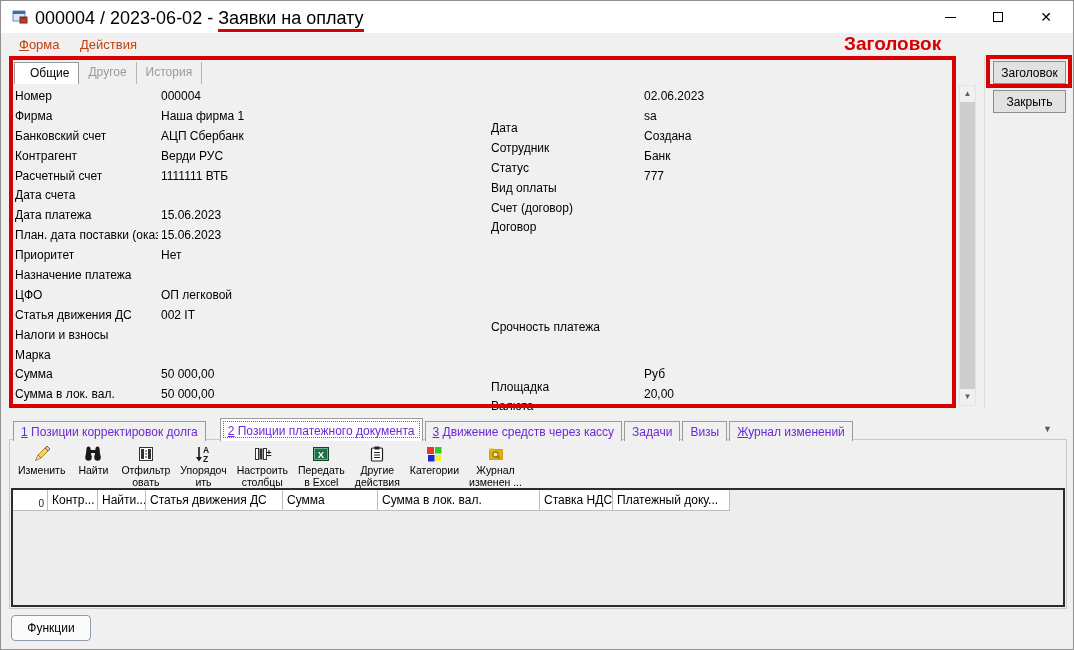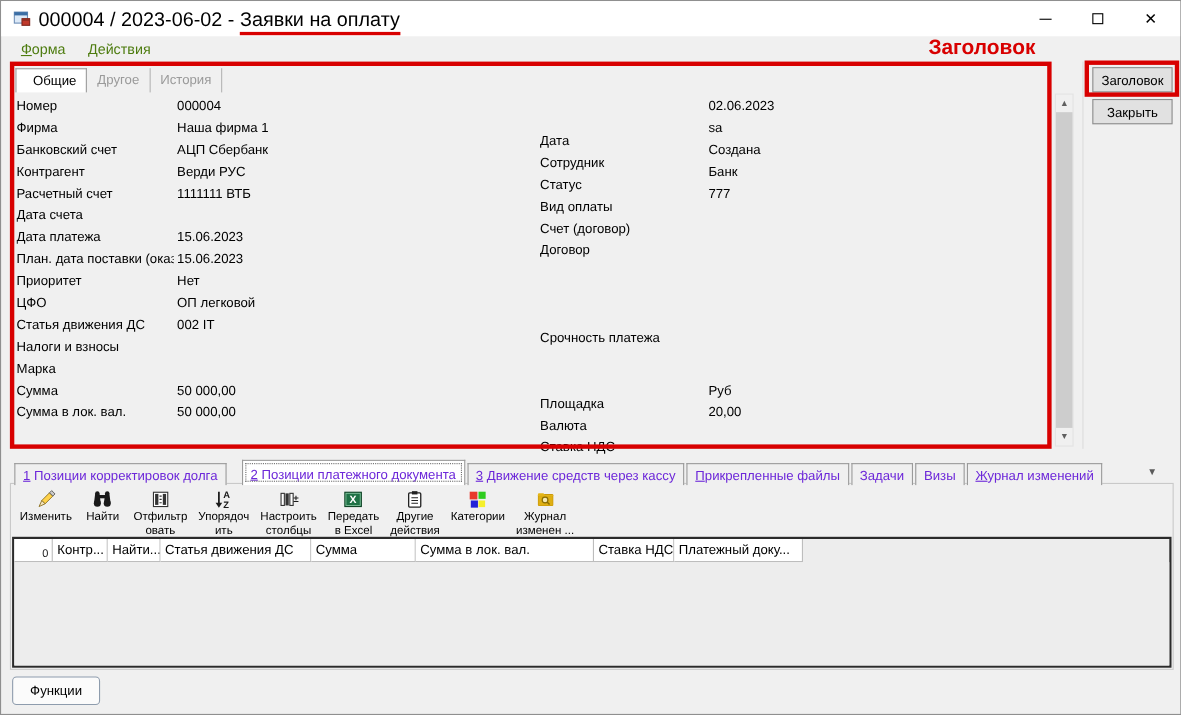--- a/index.html
+++ b/index.html
@@ -15,21 +15,21 @@
   .title-underline { border-bottom:3px solid #d80000; padding-bottom:1px; }
   .win-btn { position:absolute; top:1px; width:46px; height:30px; display:flex;
              align-items:center; justify-content:center; cursor:default; }
   .win-btn.min { left:926px; } .win-btn.max { left:974px; } .win-btn.cls { left:1022px; }
   .glyph-min { width:11px; height:0; border-top:1px solid #000; display:block; }
   .glyph-max { width:10px; height:10px; border:1px solid #000; display:block; }
   .glyph-cls { font-size:14px; color:#000; line-height:1; }
 
   
   .menubar { position:absolute; top:32px; left:0; right:0; height:24px; padding-left:10px; }
-  .menu-item { display:inline-block; padding:4px 8px; font-size:13px; color:#4d7c0f; }
+  .menu-item { display:inline-block; padding:4px 8px; font-size:13px; color:#c2410c; }
   .accel { display:inline-block; }
   .accel::first-letter { text-decoration:underline; }
 
   
   .annotation-text { position:absolute; left:843px; top:32px; font-size:19px; font-weight:bold;
                      color:#d80000; z-index:30; }
   .annotation-rect { position:absolute; left:8px; top:55px; width:947px; height:352px;
                      border:4px solid #d80000; z-index:25; pointer-events:none; }
   .annotation-btn-box { position:absolute; left:985px; top:54px; width:86px; height:33px;
                         border:4px solid #d80000; z-index:25; pointer-events:none; }
@@ -184,20 +184,26 @@
         <span class="rl"></span>
         <span class="rv"></span>
     </div>
     <div class="frow">
       <span class="fl">Приоритет</span>
         <span class="fv">Нет</span>
         <span class="rl"></span>
         <span class="rv"></span>
     </div>
     <div class="frow">
+      <span class="fl">Назначение платежа</span>
+        <span class="fv"></span>
+        <span class="rl"></span>
+        <span class="rv"></span>
+    </div>
+    <div class="frow">
       <span class="fl">ЦФО</span>
         <span class="fv">ОП легковой</span>
         <span class="rl">Срочность платежа</span>
         <span class="rv"></span>
     </div>
     <div class="frow">
       <span class="fl">Статья движения ДС</span>
         <span class="fv">002 IT</span>
         <span class="rl"></span>
         <span class="rv"></span>
@@ -236,21 +242,20 @@
 
   <div class="panel-divider"></div>
 
   <div class="side-btn header">Заголовок</div>
   <div class="side-btn close">Закрыть</div>
 
   <div class="tabstrip-bottom">
     <div class="btab accel">1 Позиции корректировок долга</div>
     <div class="btab accel selected">2 Позиции платежного документа</div>
     <div class="btab accel">3 Движение средств через кассу</div>
-    <div class="btab accel">Прикрепленные файлы</div>
     <div class="btab">Задачи</div>
     <div class="btab">Визы</div>
     <div class="btab accel">Журнал изменений</div>
   </div>
   <div class="tab-overflow">▼</div>
 
   <div class="bottom-panel">
     <div class="toolbar">
 
       <div class="tbtn">

